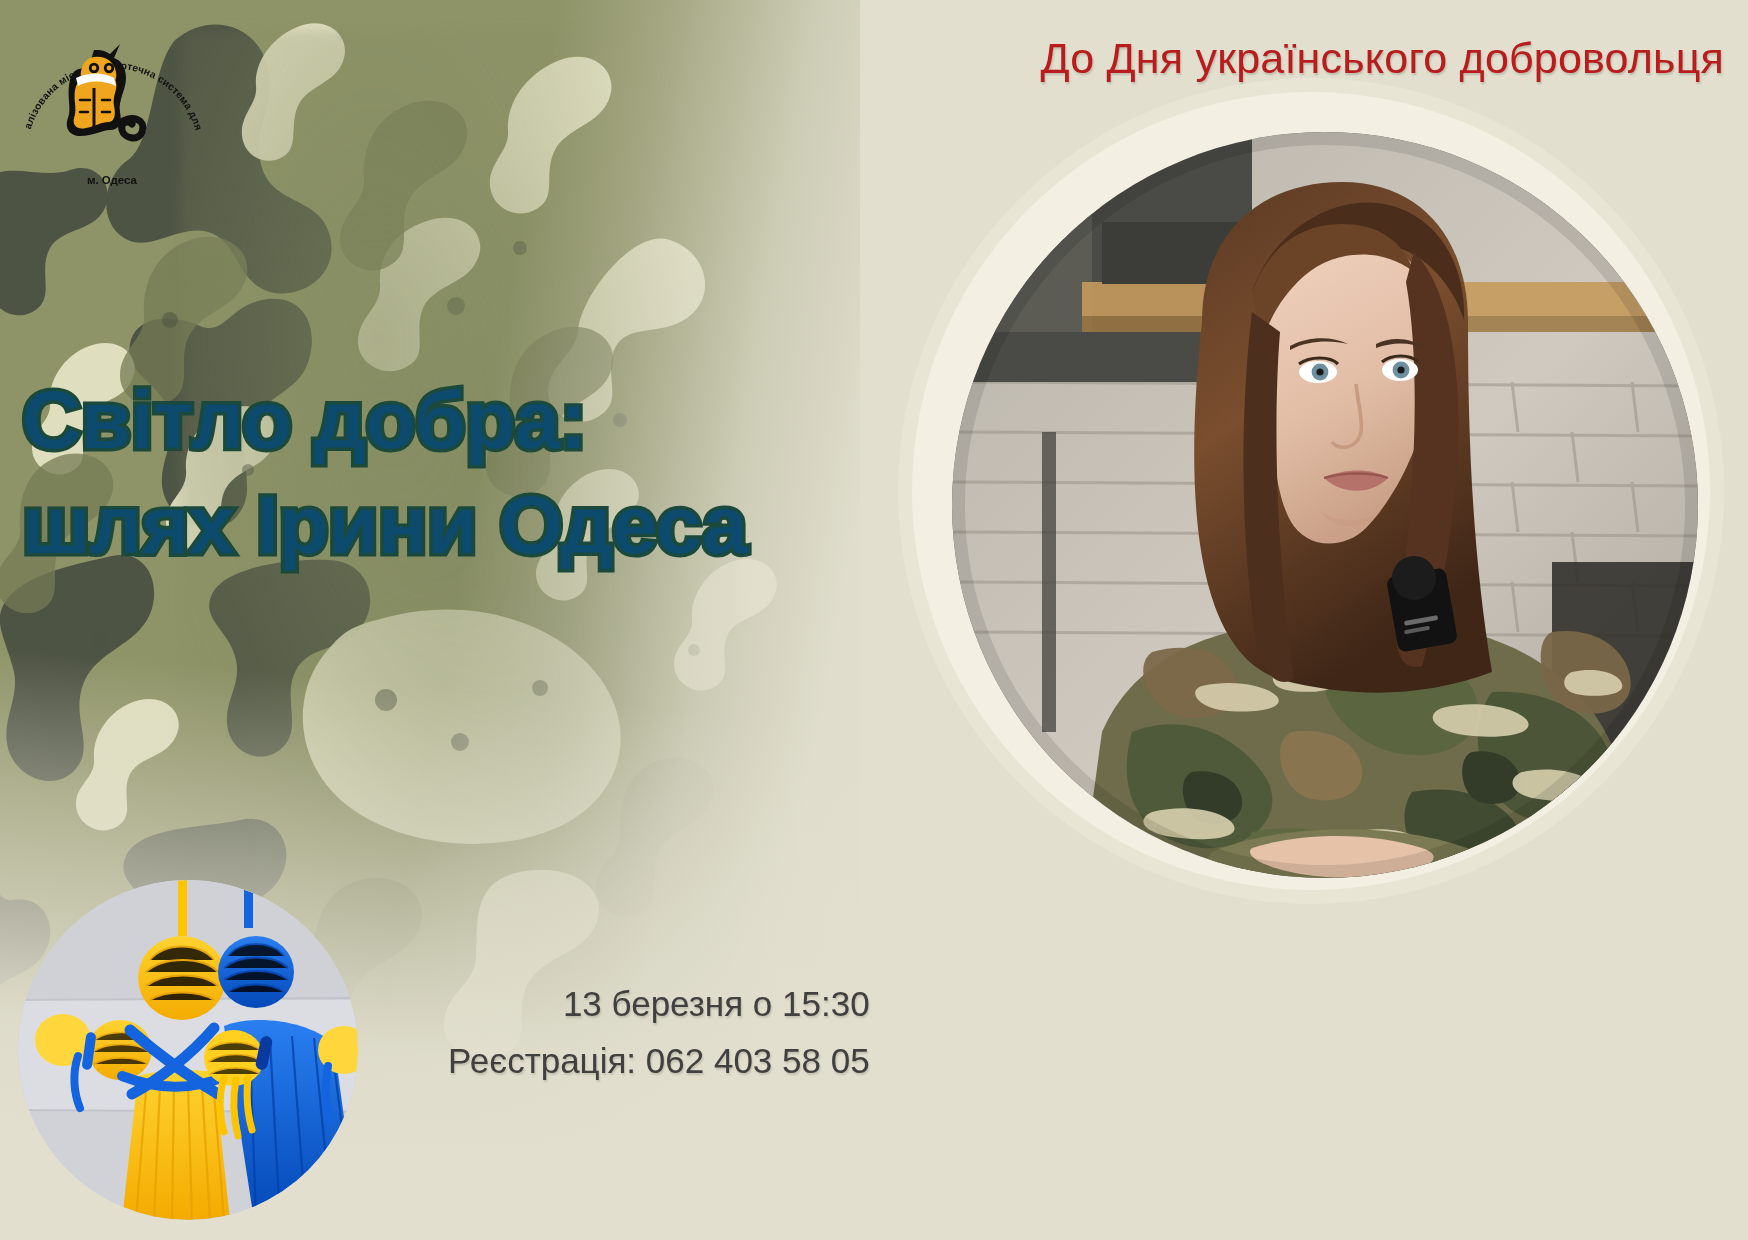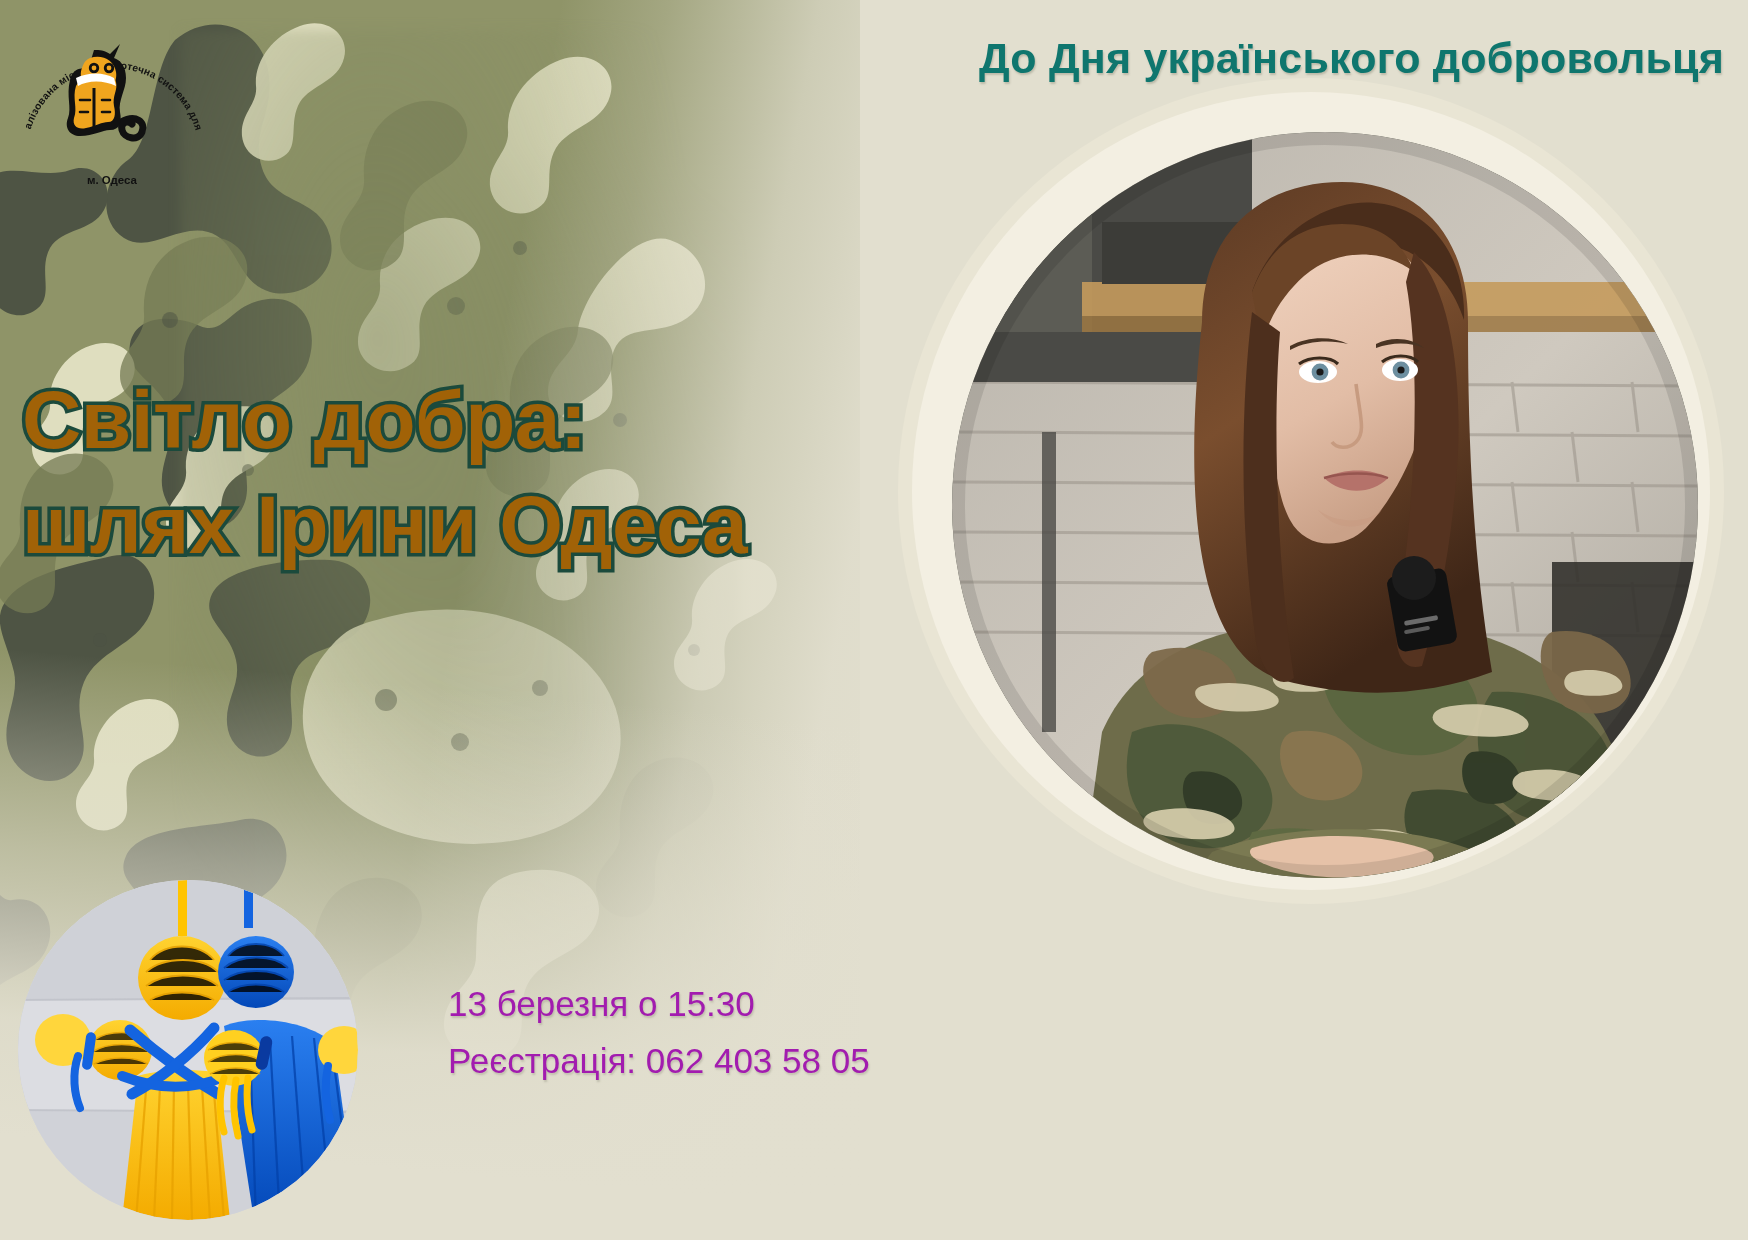--- a/index.html
+++ b/index.html
@@ -75,53 +75,54 @@
     height: 190px;
   }
   .logo svg { display: block; }
 
   
   .eyebrow {
     position: absolute;
     right: 24px;
     top: 34px;
     font-size: 43px;
-    font-weight: 700;
-    color: #0f766e;
+    font-weight: 400;
+    color: #b91c1c;
     letter-spacing: 0.2px;
     white-space: nowrap;
     text-shadow: 1px 2px 2px rgba(120,120,100,0.35);
   }
 
   
   .headline {
     position: absolute;
     left: 22px;
     top: 368px;
     font-size: 82px;
     font-weight: 800;
     line-height: 1.28;
-    color: #a16207;
+    color: #0c4a6e;
     -webkit-text-stroke: 7px #1b4a3c;
     paint-order: stroke fill;
     letter-spacing: -0.5px;
     white-space: nowrap;
   }
   .headline .ln { display: block; }
 
   
   .details {
     position: absolute;
     left: 448px;
     top: 975px;
-    color: #a21caf;
+    color: #404040;
     font-size: 35px;
     line-height: 1.63;
     font-weight: 400;
     text-shadow: 1px 2px 2px rgba(120,120,100,0.30);
+    text-align: right;
   }
   .details .dline { display: block; white-space: nowrap; }
 
   
   .portrait-ring {
     position: absolute;
     left: 898px;
     top: 78px;
     width: 826px;
     height: 826px;

